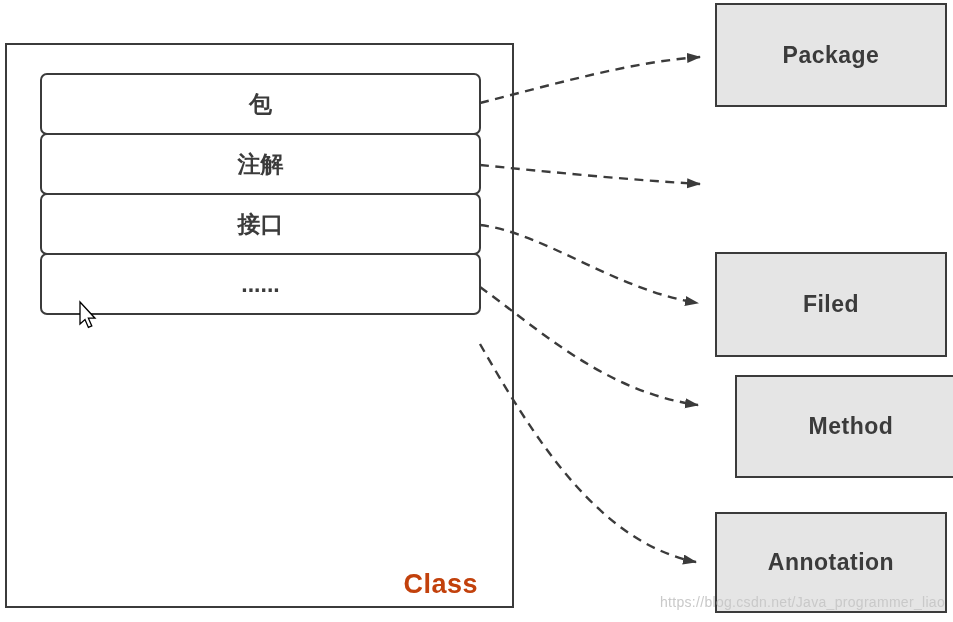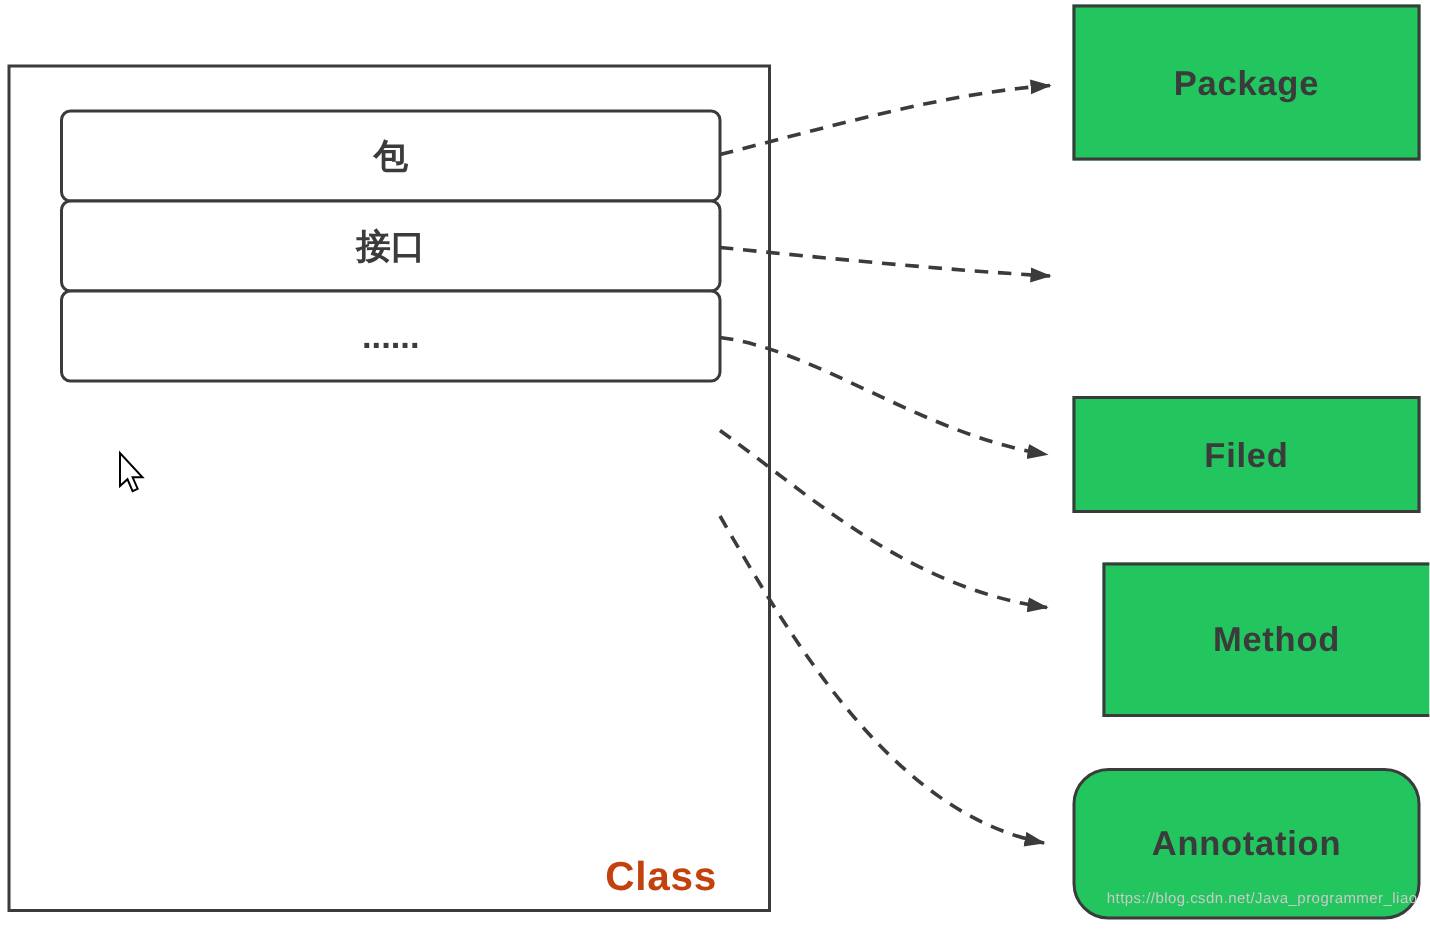--- a/index.html
+++ b/index.html
@@ -50,64 +50,67 @@
     font-weight: bold;
     color: #3b3b3b;
   }
   .member-row:first-child { margin-top: 0; }
   
   .target-box {
     position: absolute;
     left: 715px;
     width: 232px;
     border: 2px solid #3b3b3b;
-    background: #22c55e;
+    background: #e5e5e5;
     display: flex;
     align-items: center;
     justify-content: center;
     font-size: 23px;
     font-weight: bold;
     color: #3b3b3b;
     letter-spacing: 0.5px;
   }
   .t-package    { top: 3px;   height: 104px; }
   .t-constructor{ top: 132px; height: 103px; }
-  .t-filed      { top: 264px; height: 78px; }
+  .t-filed      { top: 252px; height: 105px; }
   .t-method     { top: 375px; height: 103px; margin-left: 20px; }
-  .t-annotation { top: 512px; height: 101px; border-radius: 24px; }
+  .t-annotation { top: 512px; height: 101px; }
   
   .arrow-layer, .cursor-layer {
     position: absolute;
     pointer-events: none;
   }
   .arrow-layer { left: 0; top: 0; width: 953px; height: 622px; }
   .cursor-layer { left: 76px; top: 300px; width: 24px; height: 32px; }
   .arrow-path {
     fill: none;
     stroke: #3b3b3b;
     stroke-width: 2.4;
     stroke-dasharray: 9 6.5;
   }
   .watermark {
     position: absolute;
     right: 8px; top: 594px;
-    font-size: 10px;
+    font-size: 14px;
     color: #c9c9c9;
     letter-spacing: 0.3px;
   }
 </style>
 </head>
 <body>
 
 <div class="stage">
 
   <div class="class-box">
     <div class="member-stack">
       <div class="member-row">
           <span>包</span>
+        </div>
+      <div class="member-row">
+          <span>注解</span>
         </div>
       <div class="member-row">
           <span>接口</span>
         </div>
       <div class="member-row">
           <span>......</span>
         </div>
     </div>
     <div class="class-label">Class</div>
   </div>

